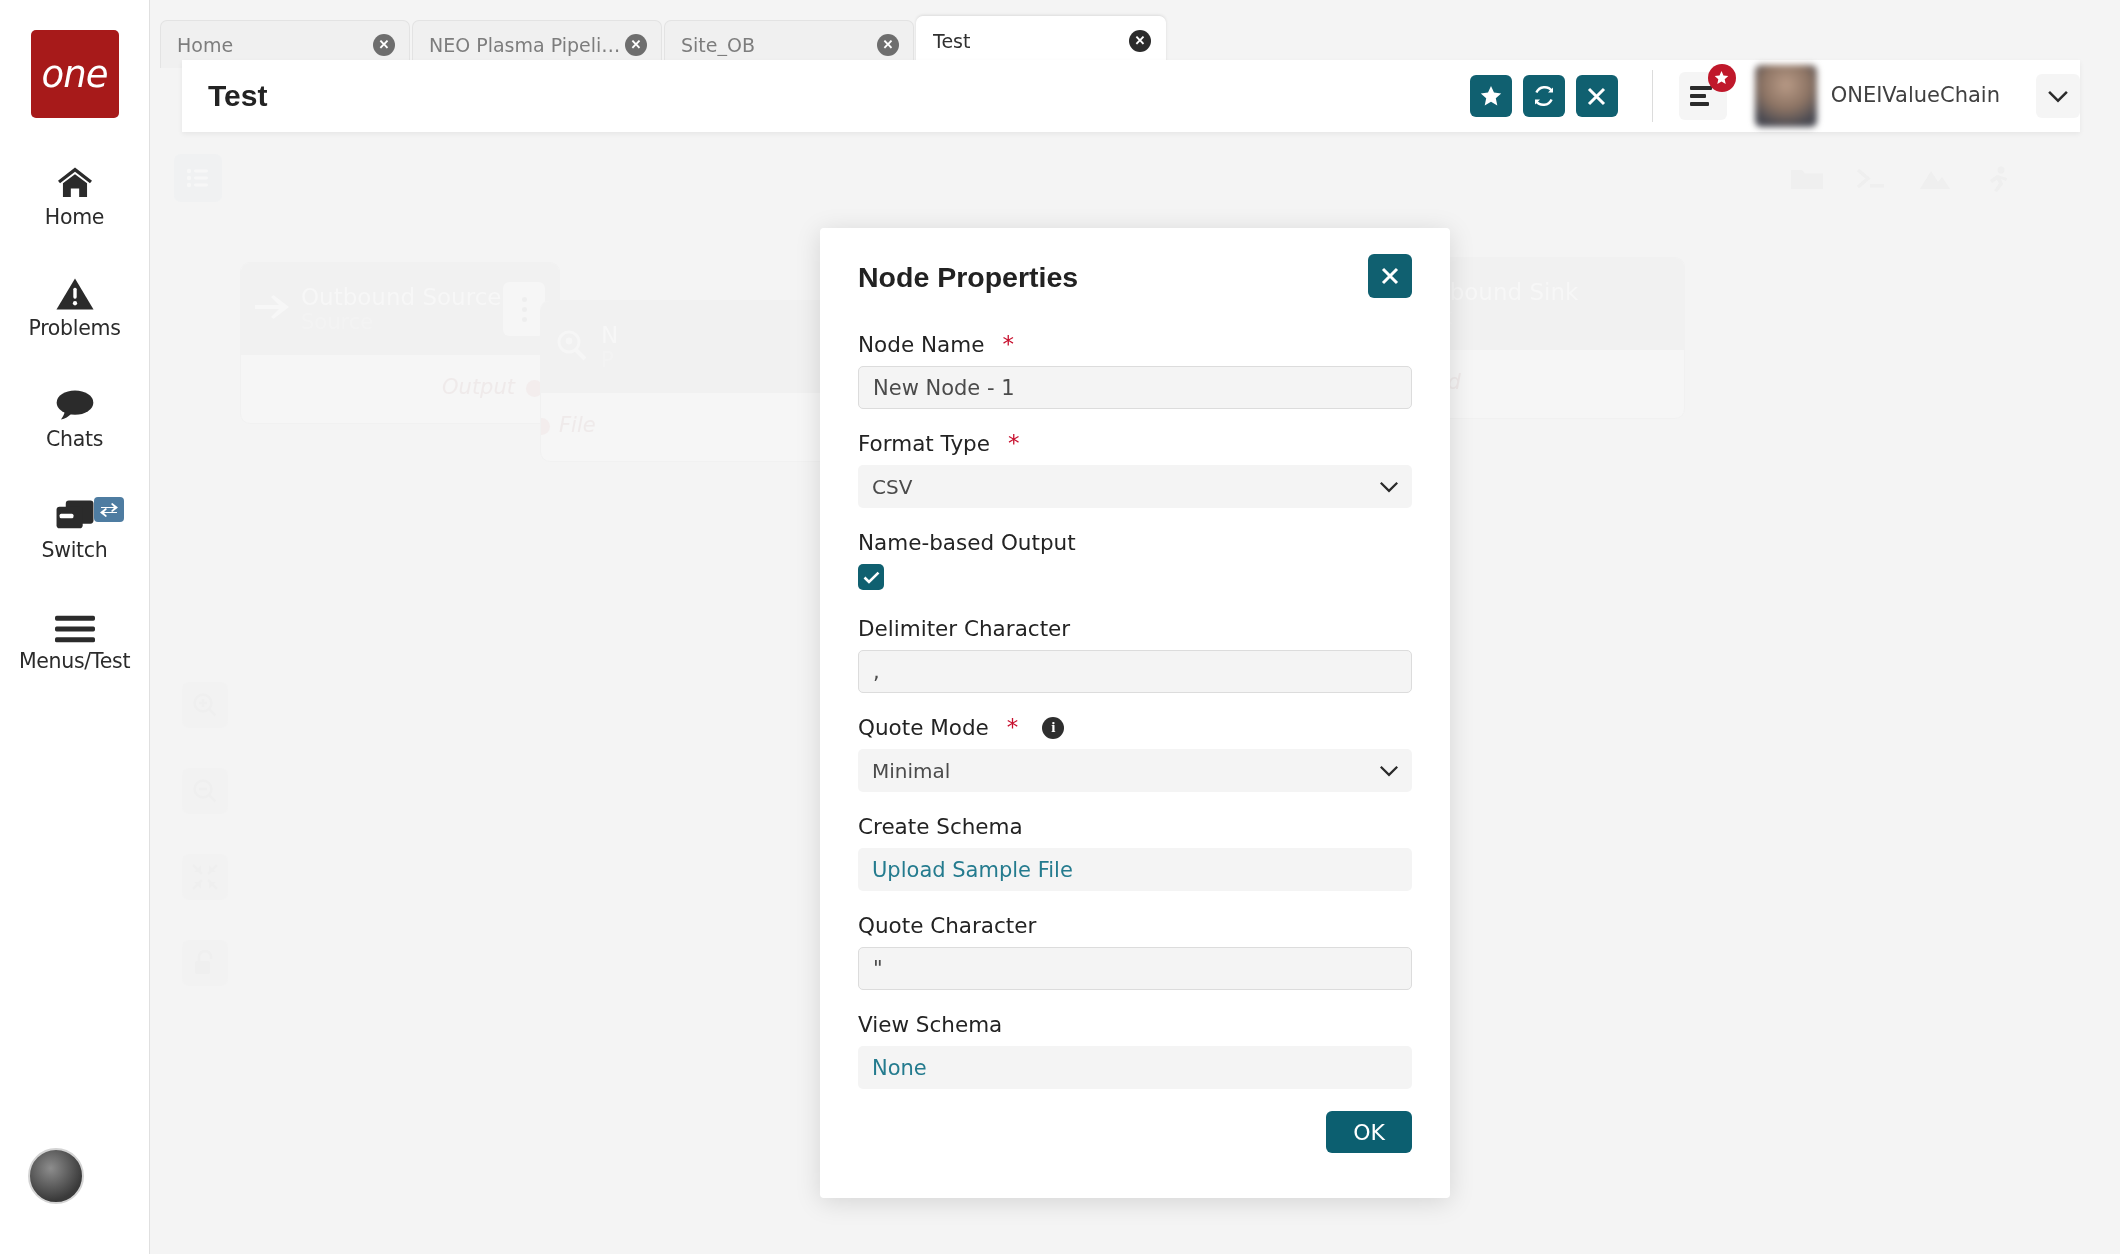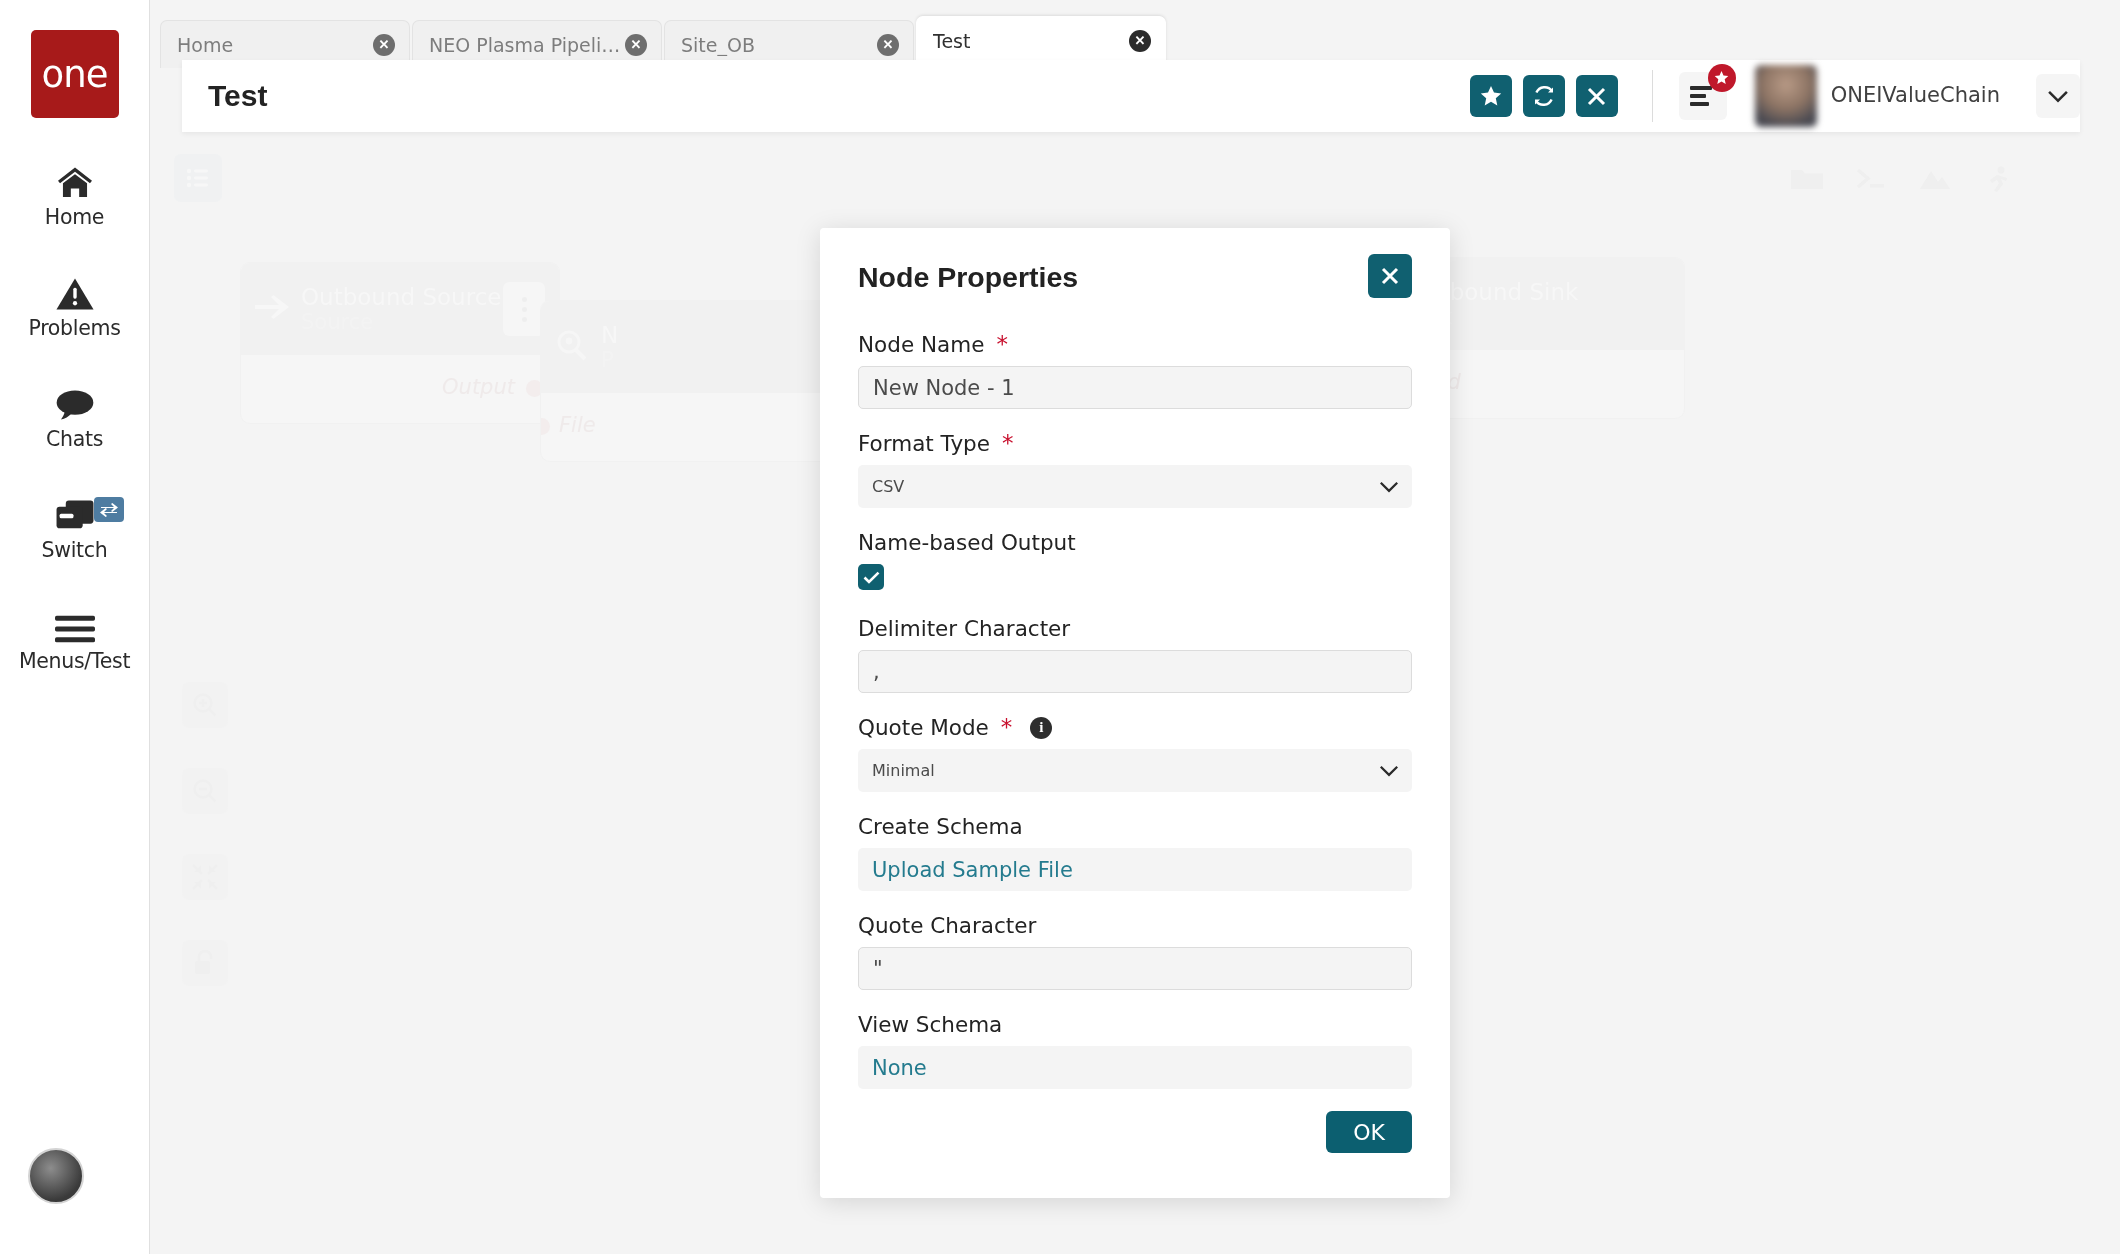--- a/index.html
+++ b/index.html
@@ -12,21 +12,21 @@
   .app { position: relative; width: 2120px; height: 1254px; background: #f4f4f4; }
 
   
   .rail {
     position: absolute; left: 0; top: 0; width: 150px; height: 1254px;
     background: #ffffff; border-right: 1px solid #e0e0e0;
     display: flex; flex-direction: column; align-items: center; z-index: 50;
   }
   .logo {
     margin-top: 30px; width: 88px; height: 88px; background: #a71a1a;
-    border-radius: 5px; display: flex; align-items: center; justify-content: center;
+    border-radius: 5px; display: flex; align-items: center; justify-content: center; font-style: italic;
   }
   .logo-text {
     color: #fff; font-size: 37px; font-weight: 400; letter-spacing: -1px;
     font-family: "DejaVu Sans", sans-serif;
   }
   .rail-item {
     margin-top: 38px; width: 150px; display: flex; flex-direction: column;
     align-items: center; position: relative; cursor: pointer;
   }
   .rail-item .ico { height: 44px; display: flex; align-items: flex-end; justify-content: center; }
@@ -175,39 +175,39 @@
   }
   .modal-close {
     width: 44px; height: 44px; background: #106070; border-radius: 6px;
     color: #fff; font-size: 21px; font-weight: bold;
     display: flex; align-items: center; justify-content: center; cursor: pointer;
   }
   .form { margin-top: 34px; }
   .field { margin-bottom: 4px; }
   .flabel {
     font-size: 21.5px; color: #232323; font-family: "DejaVu Sans", sans-serif;
-    display: flex; align-items: center; gap: 12px; margin-bottom: 9px;
+    display: flex; align-items: center; gap: 18px; margin-bottom: 9px;
   }
   .req { color: #c8102e; font-size: 23px; line-height: 1; }
   .info-ico {
     width: 22px; height: 22px; border-radius: 50%; background: #2e2e2e; color: #fff;
     font-size: 15px; font-weight: bold; display: inline-flex;
     align-items: center; justify-content: center; margin-left: 6px; cursor: pointer;
     font-family: "Liberation Serif", serif;
   }
   .inp {
     width: 100%; height: 43px; background: #f4f4f4; border: 1px solid #dcdcdc;
     border-radius: 5px; display: flex; align-items: center; padding: 0 14px;
     font-size: 21px; color: #4b4b4b; font-family: "DejaVu Sans", sans-serif;
     margin-bottom: 22px;
   }
   .sel {
     width: 100%; height: 43px; background: #f4f4f4; border: none;
     border-radius: 5px; display: flex; align-items: center; padding: 0 14px;
-    font-size: 16px; color: #4b4b4b; font-family: "DejaVu Sans", sans-serif;
+    font-size: 20px; color: #4b4b4b; font-family: "DejaVu Sans", sans-serif;
     justify-content: space-between; margin-bottom: 22px; cursor: pointer;
   }
   .sel .chev { font-size: 17px; color: #2a2a2a; }
   .flat {
     width: 100%; height: 43px; background: #f4f4f4; border: none; border-radius: 5px;
     display: flex; align-items: center; padding: 0 14px;
     font-size: 21px; color: #247b8e; font-family: "DejaVu Sans", sans-serif;
     margin-bottom: 22px; cursor: pointer;
   }
   .cbx {

